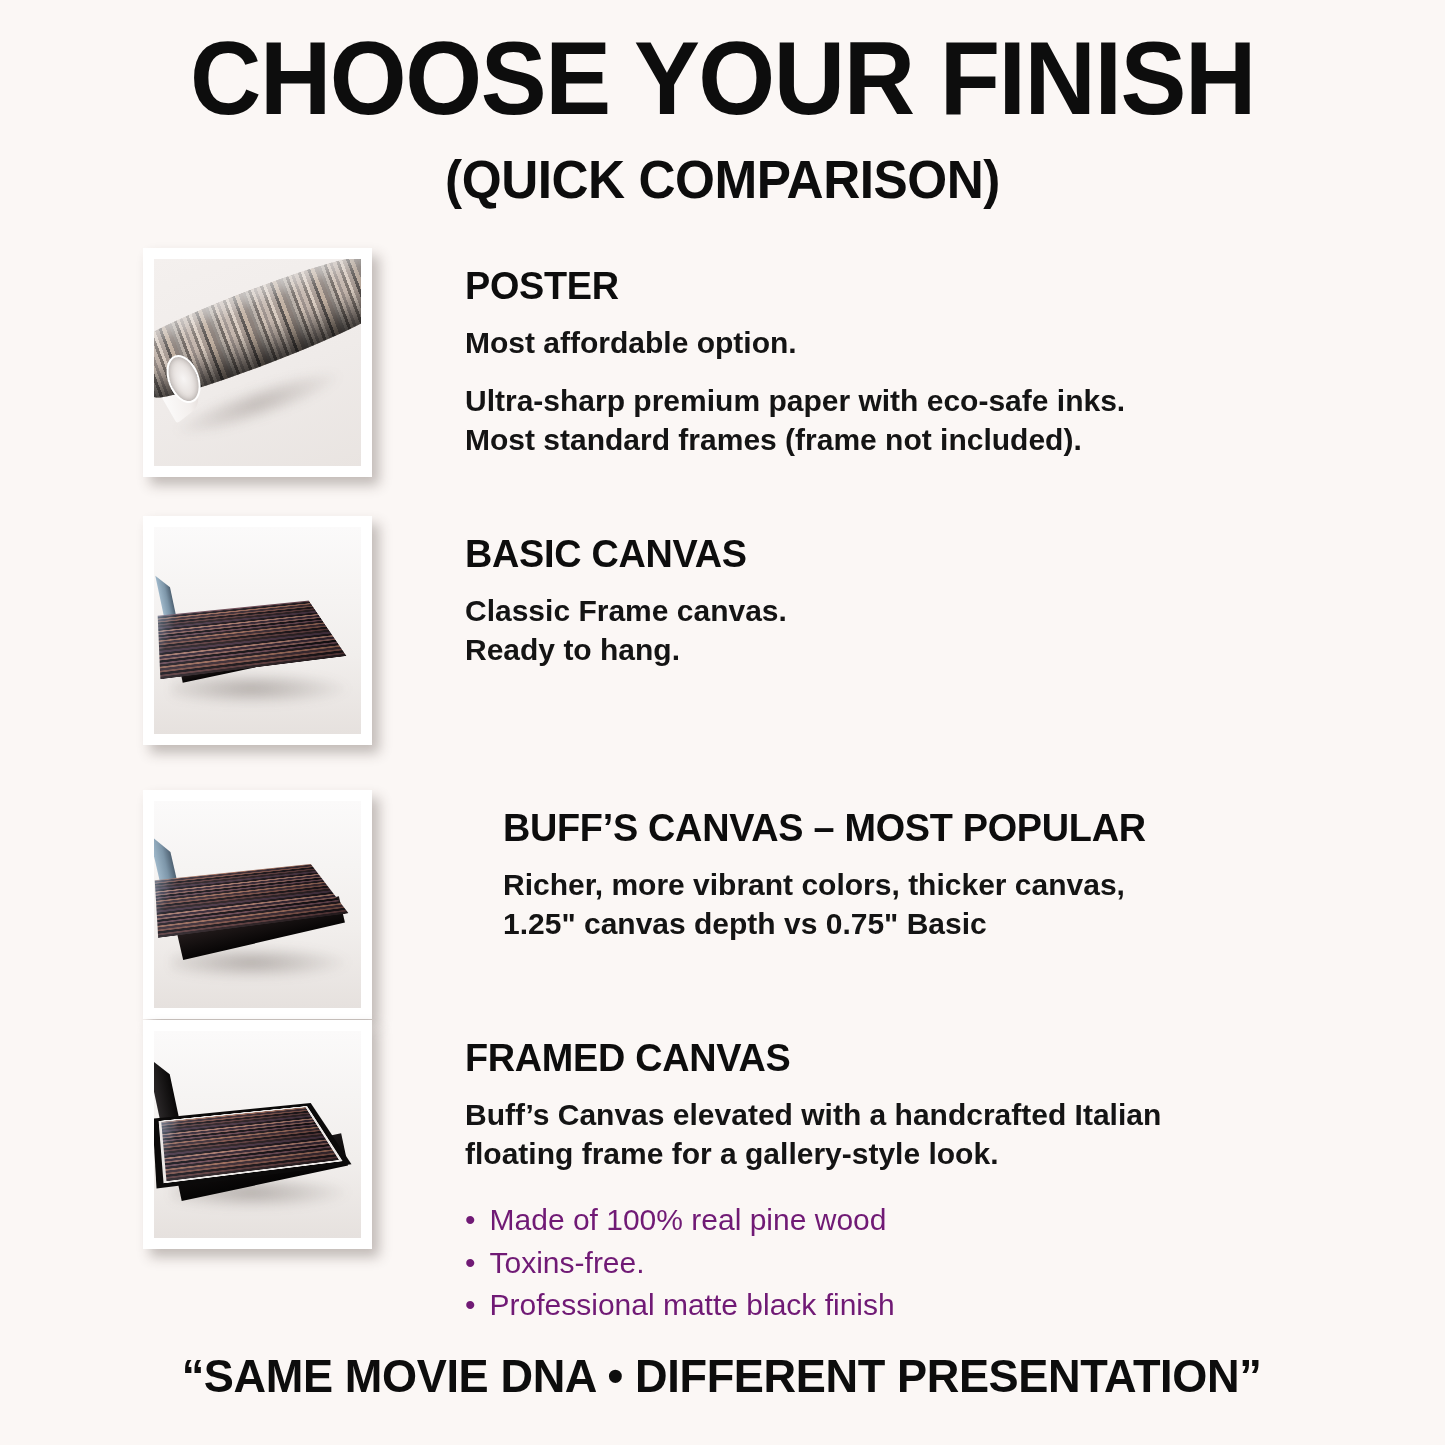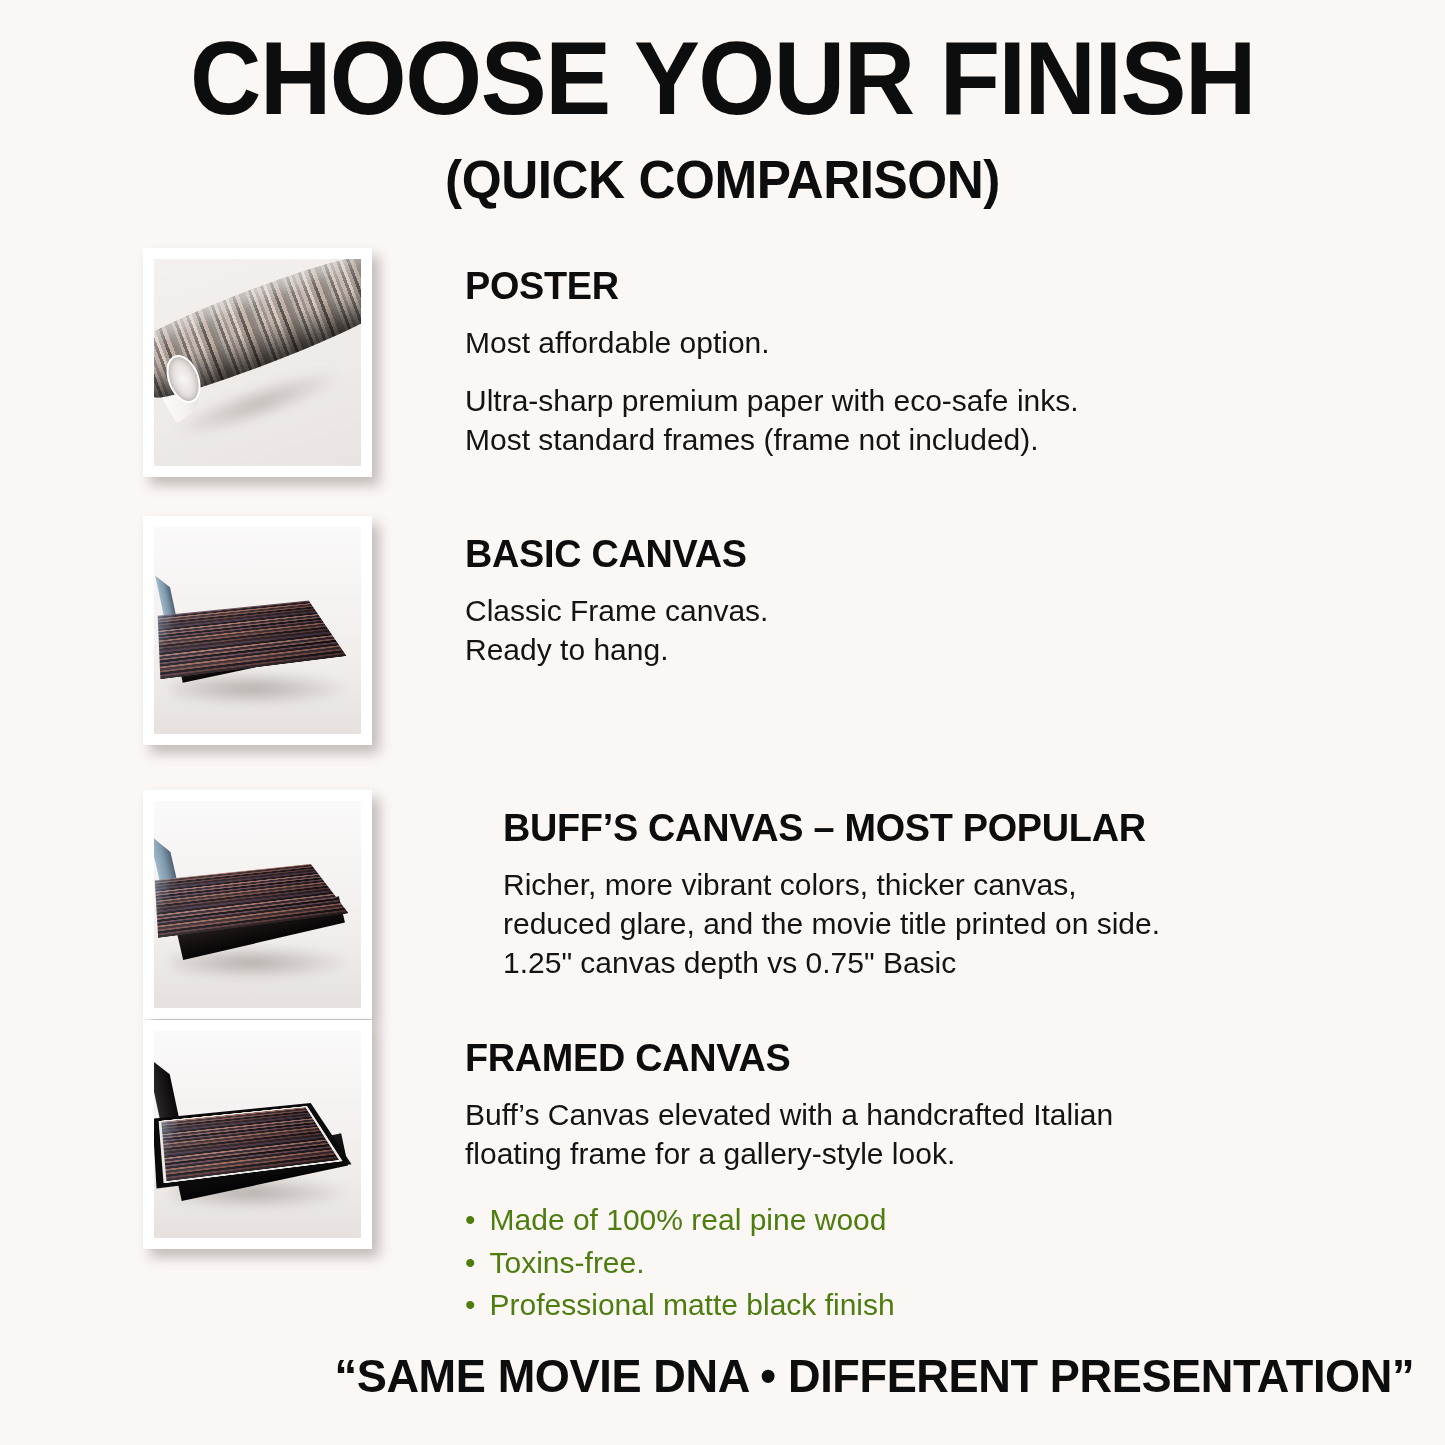--- a/index.html
+++ b/index.html
@@ -290,46 +290,46 @@
     margin: 0 0 16px 0;
     line-height: 1.05;
     transform: scaleX(0.97);
     transform-origin: left center;
   }
   .item-line {
     font-size: 30px;
     line-height: 1.30;
     color: #141414;
     margin: 0;
-    font-weight: 400;
+    font-weight: 700;
   }
   .gap-para { margin-top: 19px; }
   .bullets {
     margin: 26px 0 0 0;
     padding: 0;
     list-style: none;
   }
   .bullets li {
     font-size: 30px;
     line-height: 1.42;
-    color: #4d7c0f;
+    color: #701a75;
     padding-left: 0;
   }
   .bullets li::before {
     content: "\2022";
     margin-right: 14px;
   }
 
   
   .footer {
     position: absolute;
     left: 0;
     bottom: 42px;
     width: 1443px;
-    text-align: right;
+    text-align: center;
   }
   .footer-text {
     font-size: 47px;
     font-weight: 700;
     letter-spacing: -0.4px;
     color: #0d0d0d;
     margin: 0;
     transform: scaleX(0.96);
   }
 </style>
@@ -384,21 +384,20 @@
         <div class="canvas-scene"></div>
         <div class="canvas-shadow"></div>
         <div class="canvas-side"></div>
         <div class="canvas-edge"></div>
         <div class="canvas-face"></div>
       </div>
     </div>
     <div class="text-col">
       <div class="item-title">BUFF’S CANVAS – MOST POPULAR</div>
       <p class="item-line">Richer, more vibrant colors, thicker canvas,</p>
-      <p class="item-line">reduced glare, and the movie title printed on side.</p>
       <p class="item-line">1.25" canvas depth vs 0.75" Basic</p>
     </div>
   </div>
 
   <div class="row row-framed">
     <div class="card">
       <div class="card-inner framed">
         <div class="canvas-scene"></div>
         <div class="canvas-shadow"></div>
         <div class="frame-left"></div>

